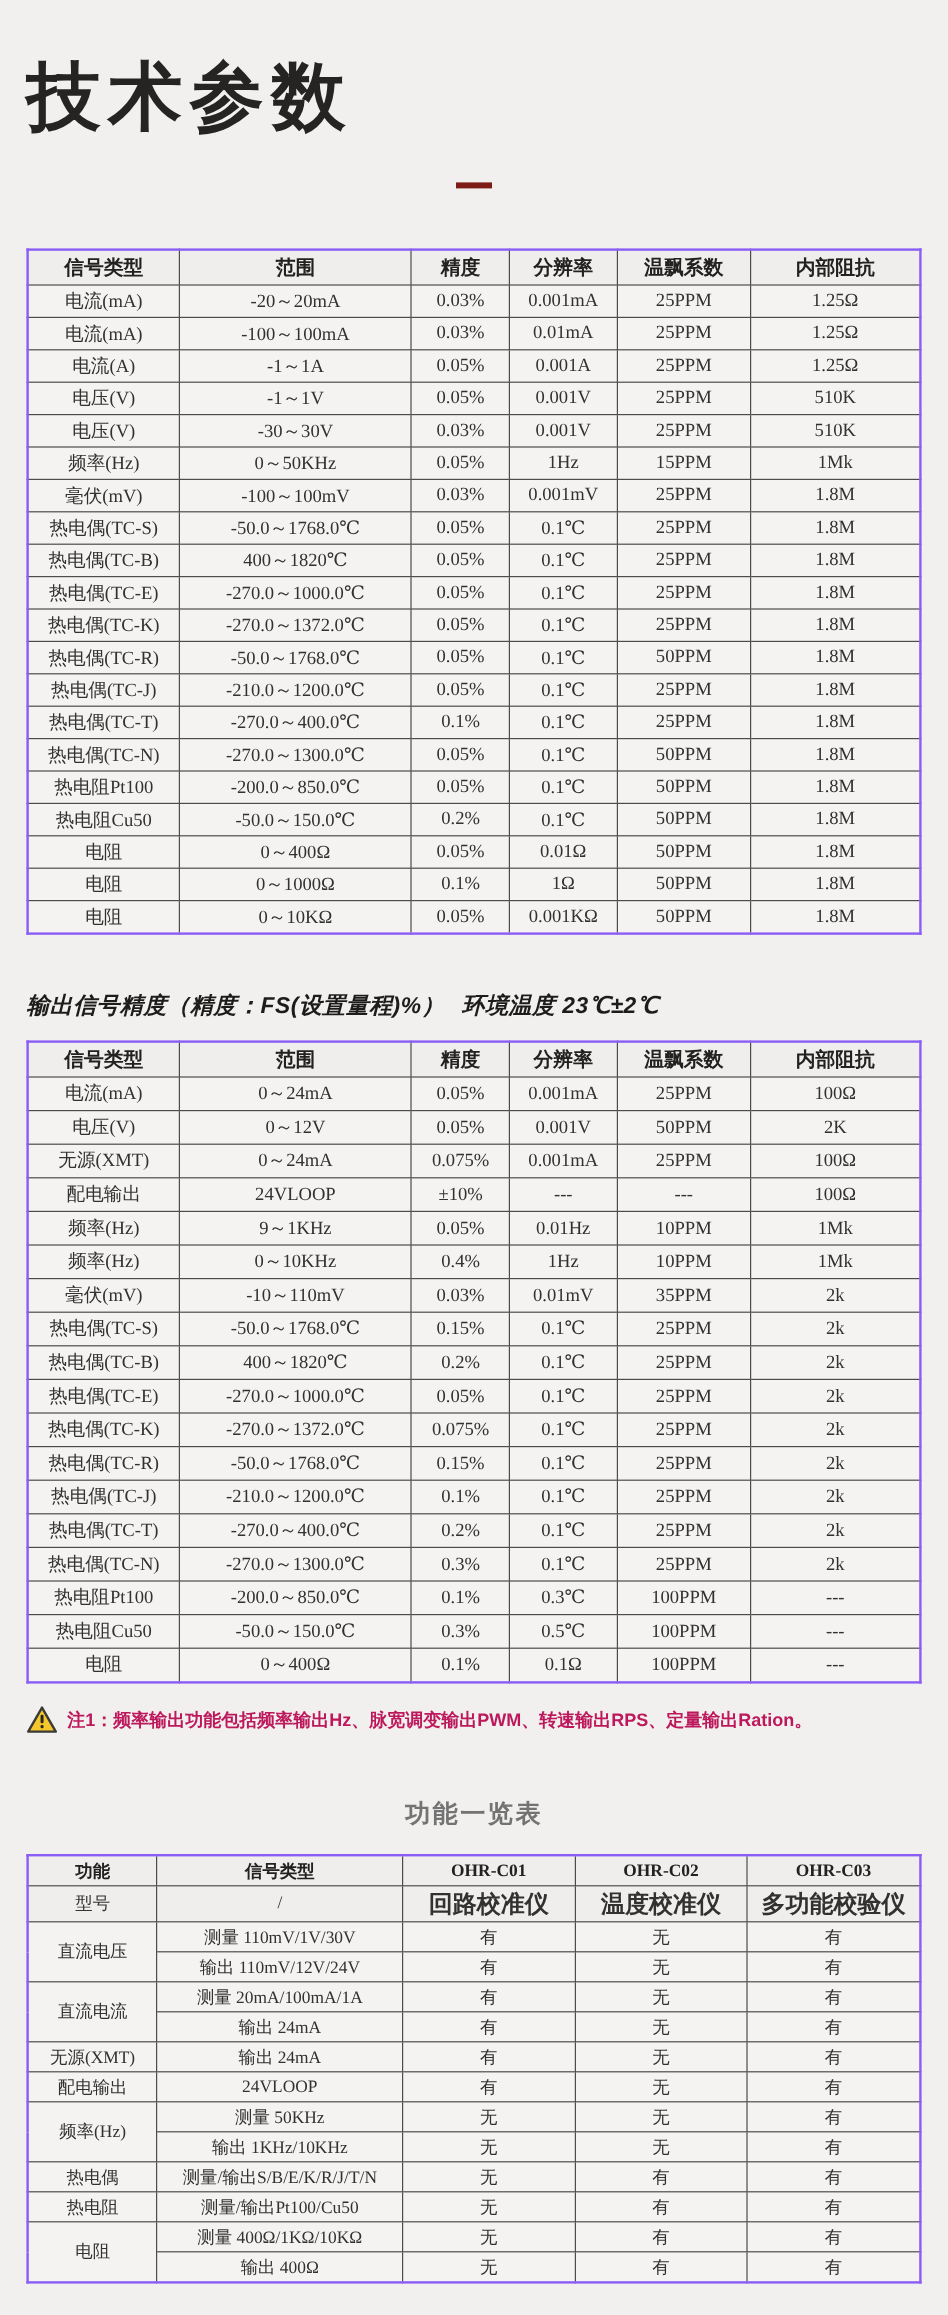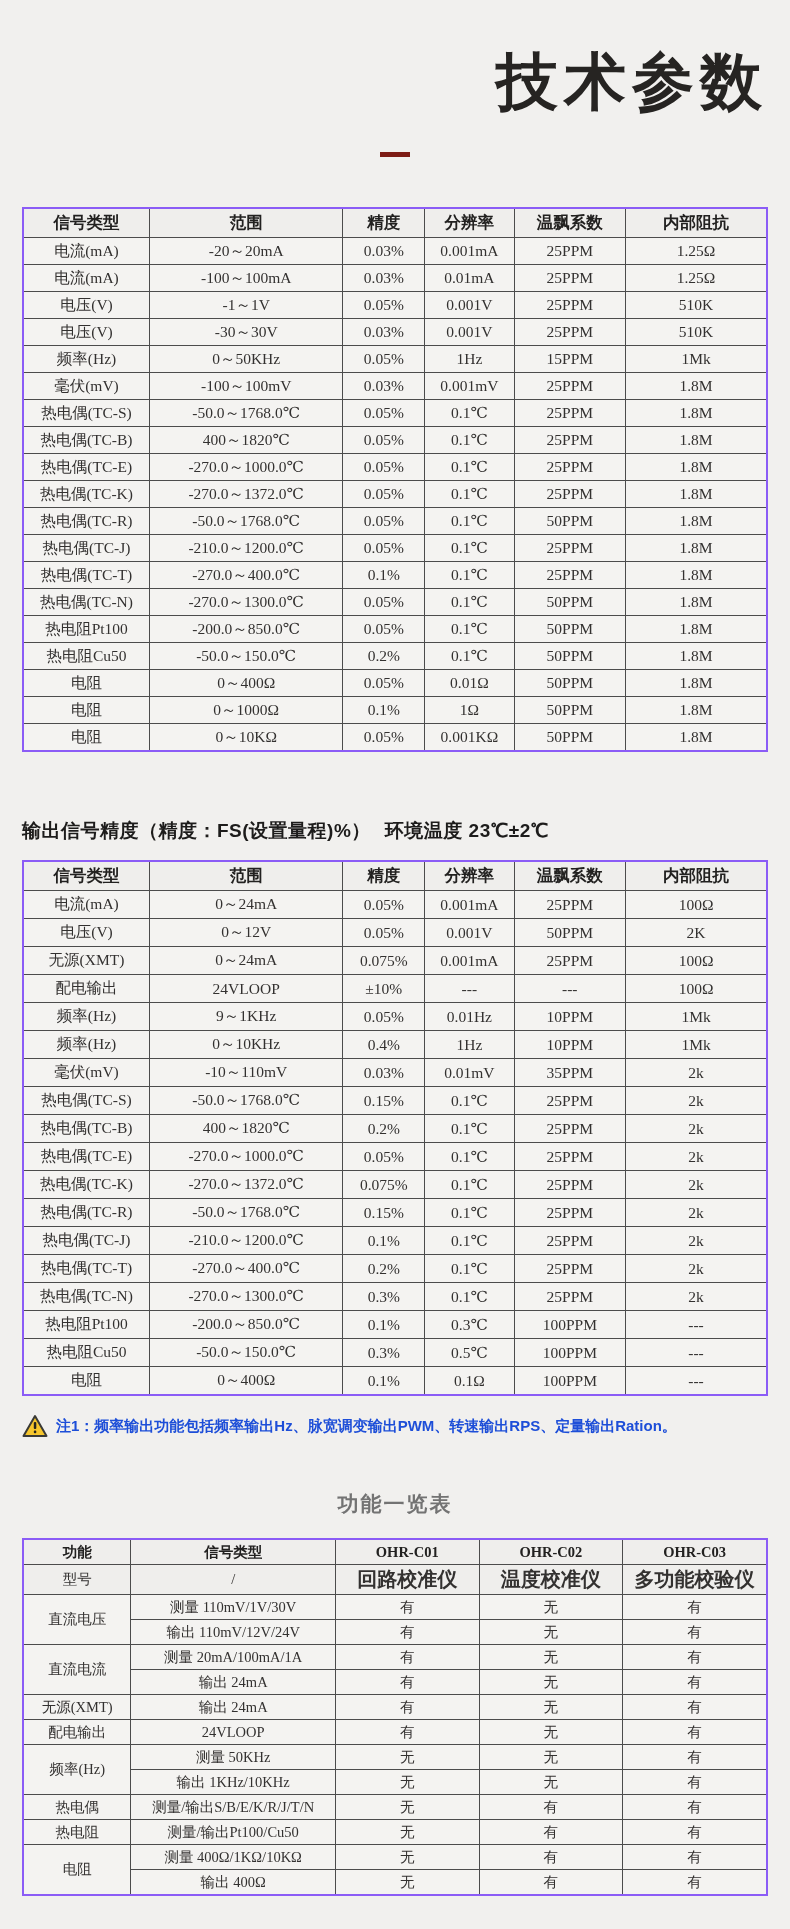--- a/index.html
+++ b/index.html
@@ -6,21 +6,21 @@
   body {
     width:790px;
     background:#f1f0ee;
     color:#2f2d2b;
     font-family:"Liberation Sans", sans-serif;
   }
   .page { width:790px; min-height:1929px; box-sizing:border-box; padding:0 22px 70px; }
 
   .main-title {
     margin:46px 0 0;
-    text-align:right;
+    text-align:left;
     font-size:62px;
     line-height:72px;
     font-weight:900;
     letter-spacing:6px;
     color:#262422;
   }
   .title-dash {
     width:30px; height:5px;
     background:#7d1c15;
     margin:34px auto 50px;
@@ -70,21 +70,21 @@
   table.io-table col.c-imp { width:19%; }
   table.io-table-2 td { height:25px; }
 
   .note {
     display:flex;
     align-items:center;
     gap:8px;
     margin:18px 0 0;
     font-size:15px;
     font-weight:bold;
-    color:#1d4ed8;
+    color:#be185d;
   }
   .note svg { flex:0 0 auto; display:block; }
 
   .func-title {
     text-align:center;
     font-size:21px;
     font-weight:bold;
     color:#737373;
     margin:52px 0 20px;
     letter-spacing:2px;
@@ -141,20 +141,28 @@
         </tr>
         <tr>
           <td>电流(mA)</td>
           <td>-100～100mA</td>
           <td>0.03%</td>
           <td>0.01mA</td>
           <td>25PPM</td>
           <td>1.25Ω</td>
         </tr>
         <tr>
+          <td>电流(A)</td>
+          <td>-1～1A</td>
+          <td>0.05%</td>
+          <td>0.001A</td>
+          <td>25PPM</td>
+          <td>1.25Ω</td>
+        </tr>
+        <tr>
           <td>电压(V)</td>
           <td>-1～1V</td>
           <td>0.05%</td>
           <td>0.001V</td>
           <td>25PPM</td>
           <td>510K</td>
         </tr>
         <tr>
           <td>电压(V)</td>
           <td>-30～30V</td>
@@ -279,21 +287,21 @@
           <td>电阻</td>
           <td>0～10KΩ</td>
           <td>0.05%</td>
           <td>0.001KΩ</td>
           <td>50PPM</td>
           <td>1.8M</td>
         </tr>
       </tbody>
   </table>
 
-  <h2 class="sec-heading" style="margin-top:66px;"><span>输出信号精度（精度：FS(设置量程)%）</span><span class="env">环境温度 23℃±2℃</span></h2>
+  <h2 class="sec-heading" style="margin-top:46px;font-style:italic;"><span>输出信号精度（精度：FS(设置量程)%）</span><span class="env">环境温度 23℃±2℃</span></h2>
 
   <table class="spec-table io-table io-table-2">
     <colgroup>
       <col class="c-type">
         <col class="c-range">
         <col class="c-acc">
         <col class="c-res">
         <col class="c-ppm">
         <col class="c-imp">
     </colgroup>

